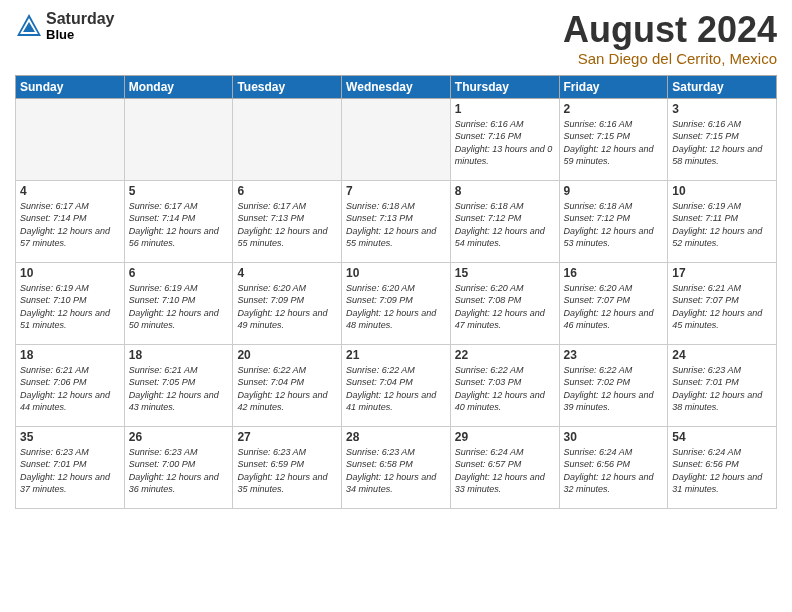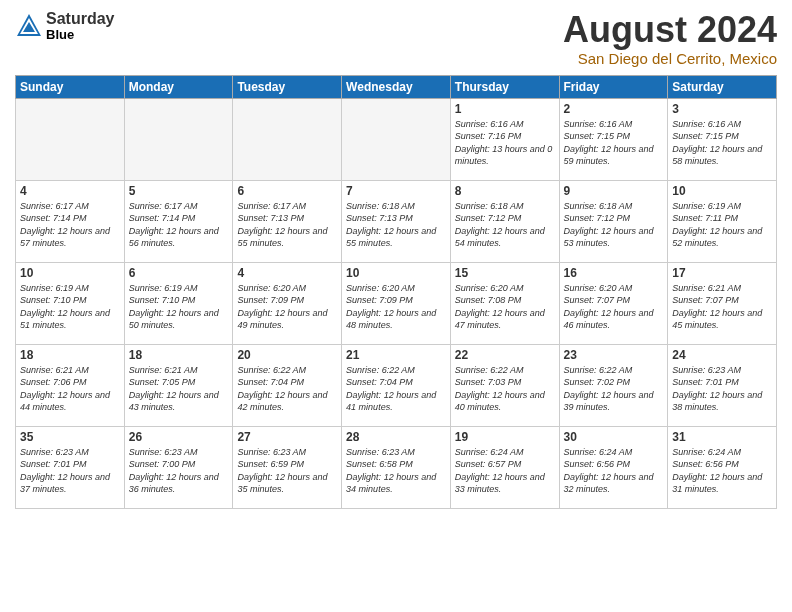--- a/index.html
+++ b/index.html
@@ -250,27 +250,27 @@
           </td>
           <td>
             <span class="day-num">27</span>
             <div class="day-info">Sunrise: 6:23 AM<br>Sunset: 6:59 PM<br>Daylight: 12 hours and 35 minutes.</div>
           </td>
           <td>
             <span class="day-num">28</span>
             <div class="day-info">Sunrise: 6:23 AM<br>Sunset: 6:58 PM<br>Daylight: 12 hours and 34 minutes.</div>
           </td>
           <td>
-            <span class="day-num">19</span>
+            <span class="day-num">29</span>
             <div class="day-info">Sunrise: 6:24 AM<br>Sunset: 6:57 PM<br>Daylight: 12 hours and 33 minutes.</div>
           </td>
           <td>
             <span class="day-num">30</span>
             <div class="day-info">Sunrise: 6:24 AM<br>Sunset: 6:56 PM<br>Daylight: 12 hours and 32 minutes.</div>
           </td>
           <td>
-            <span class="day-num">31</span>
+            <span class="day-num">54</span>
             <div class="day-info">Sunrise: 6:24 AM<br>Sunset: 6:56 PM<br>Daylight: 12 hours and 31 minutes.</div>
           </td>
         </tr>
       </tbody>
   </table>
 </div>
 
 </body></html>

